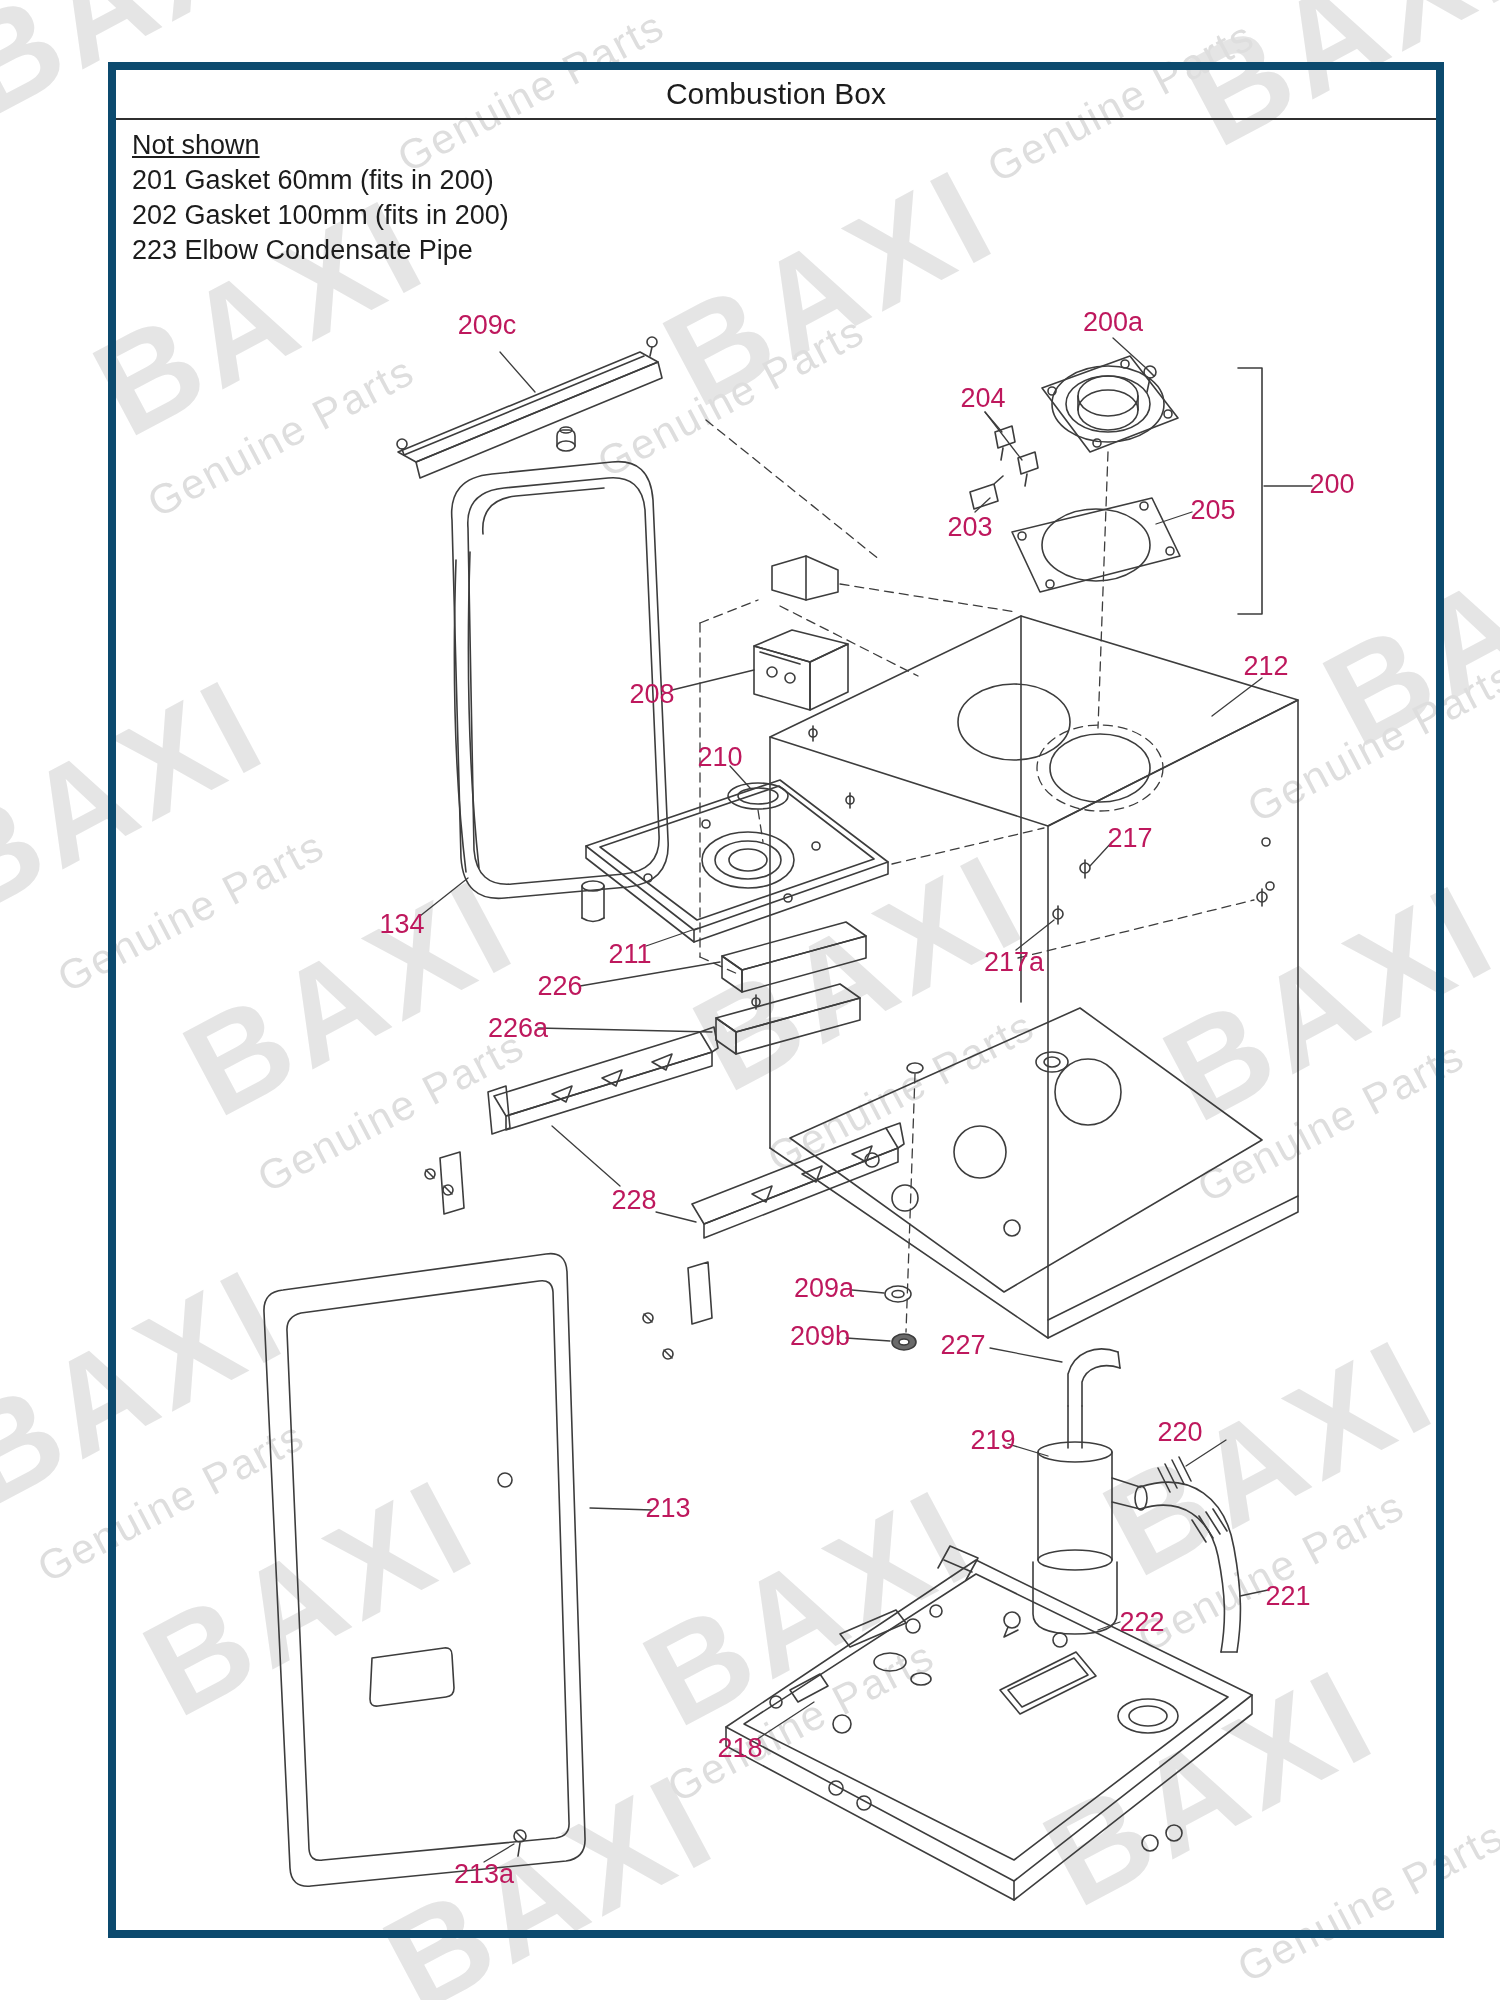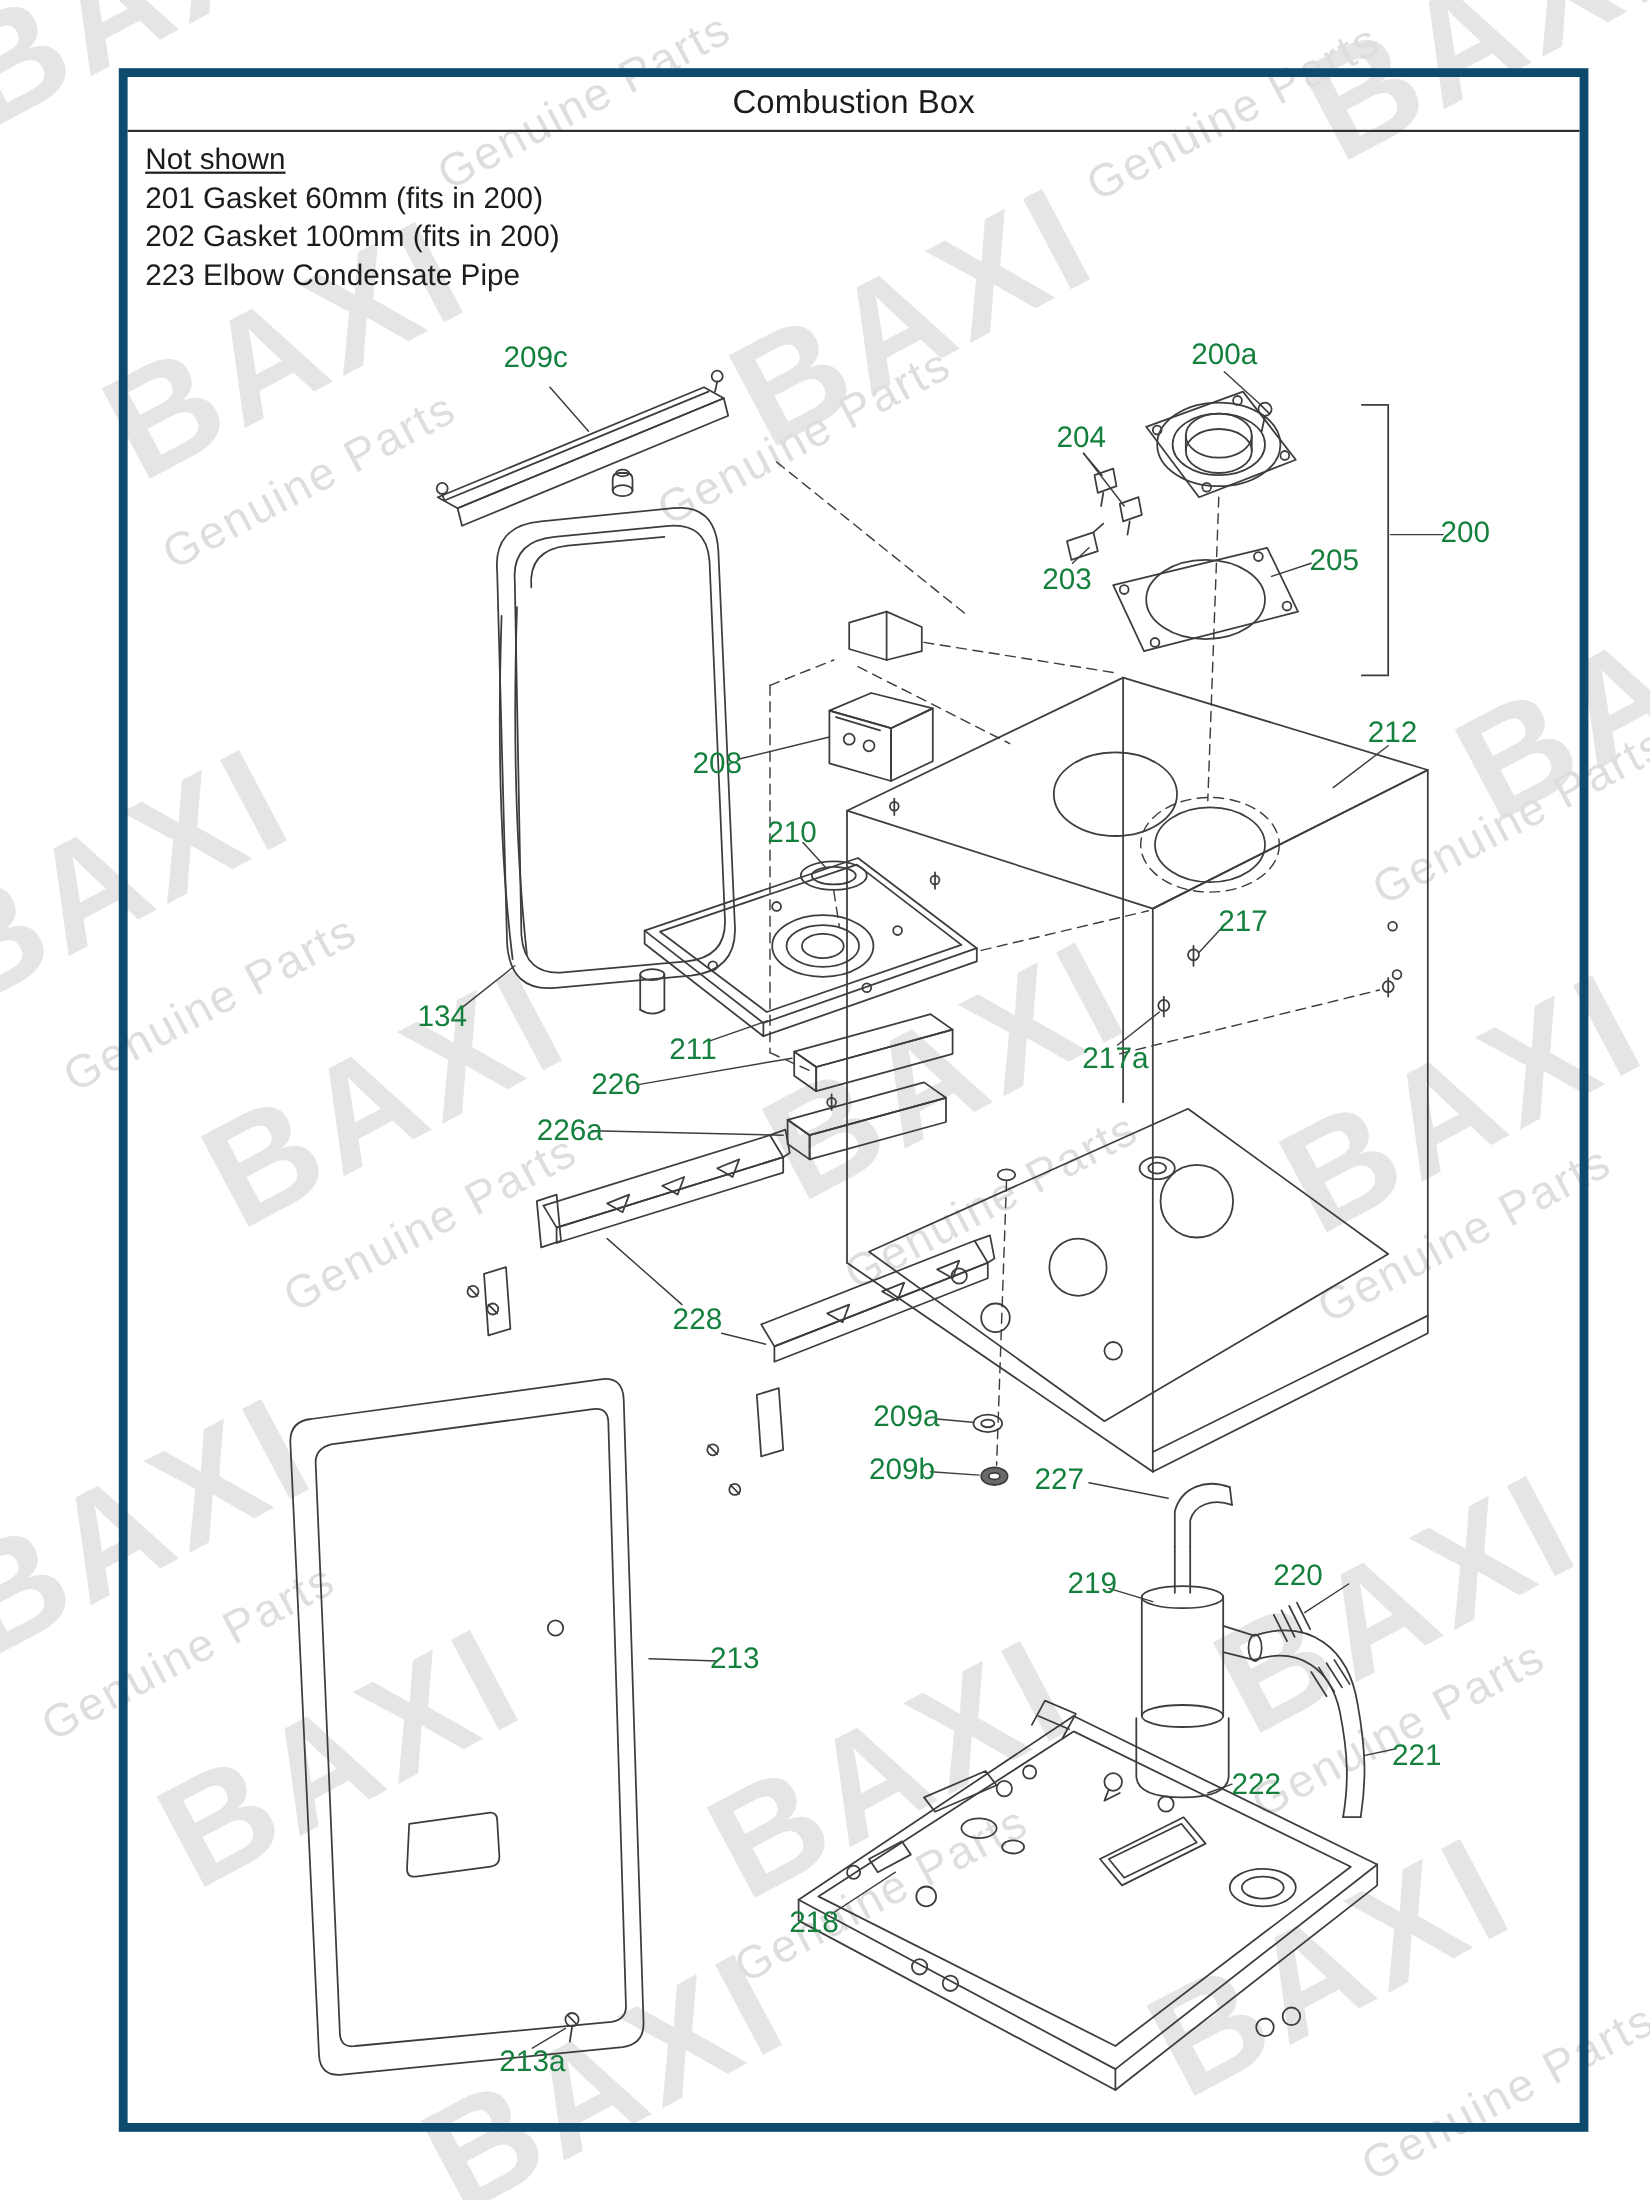--- a/index.html
+++ b/index.html
@@ -29,21 +29,21 @@
     font-size:30px; color:#1c1c1c;
   }
   .not-shown { position:absolute; left:16px; top:58px; font-size:27px; line-height:35px; }
   .not-shown .heading { text-decoration:underline; }
 
   svg.drawing { position:absolute; left:0; top:0; z-index:2; }
 
   .labels { position:absolute; inset:0; z-index:3; }
   .part-label {
     position:absolute; transform:translate(-50%,-50%);
-    font-size:27px; color:#15803d; white-space:nowrap;
+    font-size:27px; color:#be185d; white-space:nowrap;
   }
 </style>
 </head>
 <body>
 
 <div class="page">
 
   <div id="wm-layer">
       <div class="wm" style="left: -70px; top: 10px; font-size: 135px;">BAXI</div>
       <div class="wm" style="left: 1160px; top: 40px; font-size: 135px;">BAXI</div>

